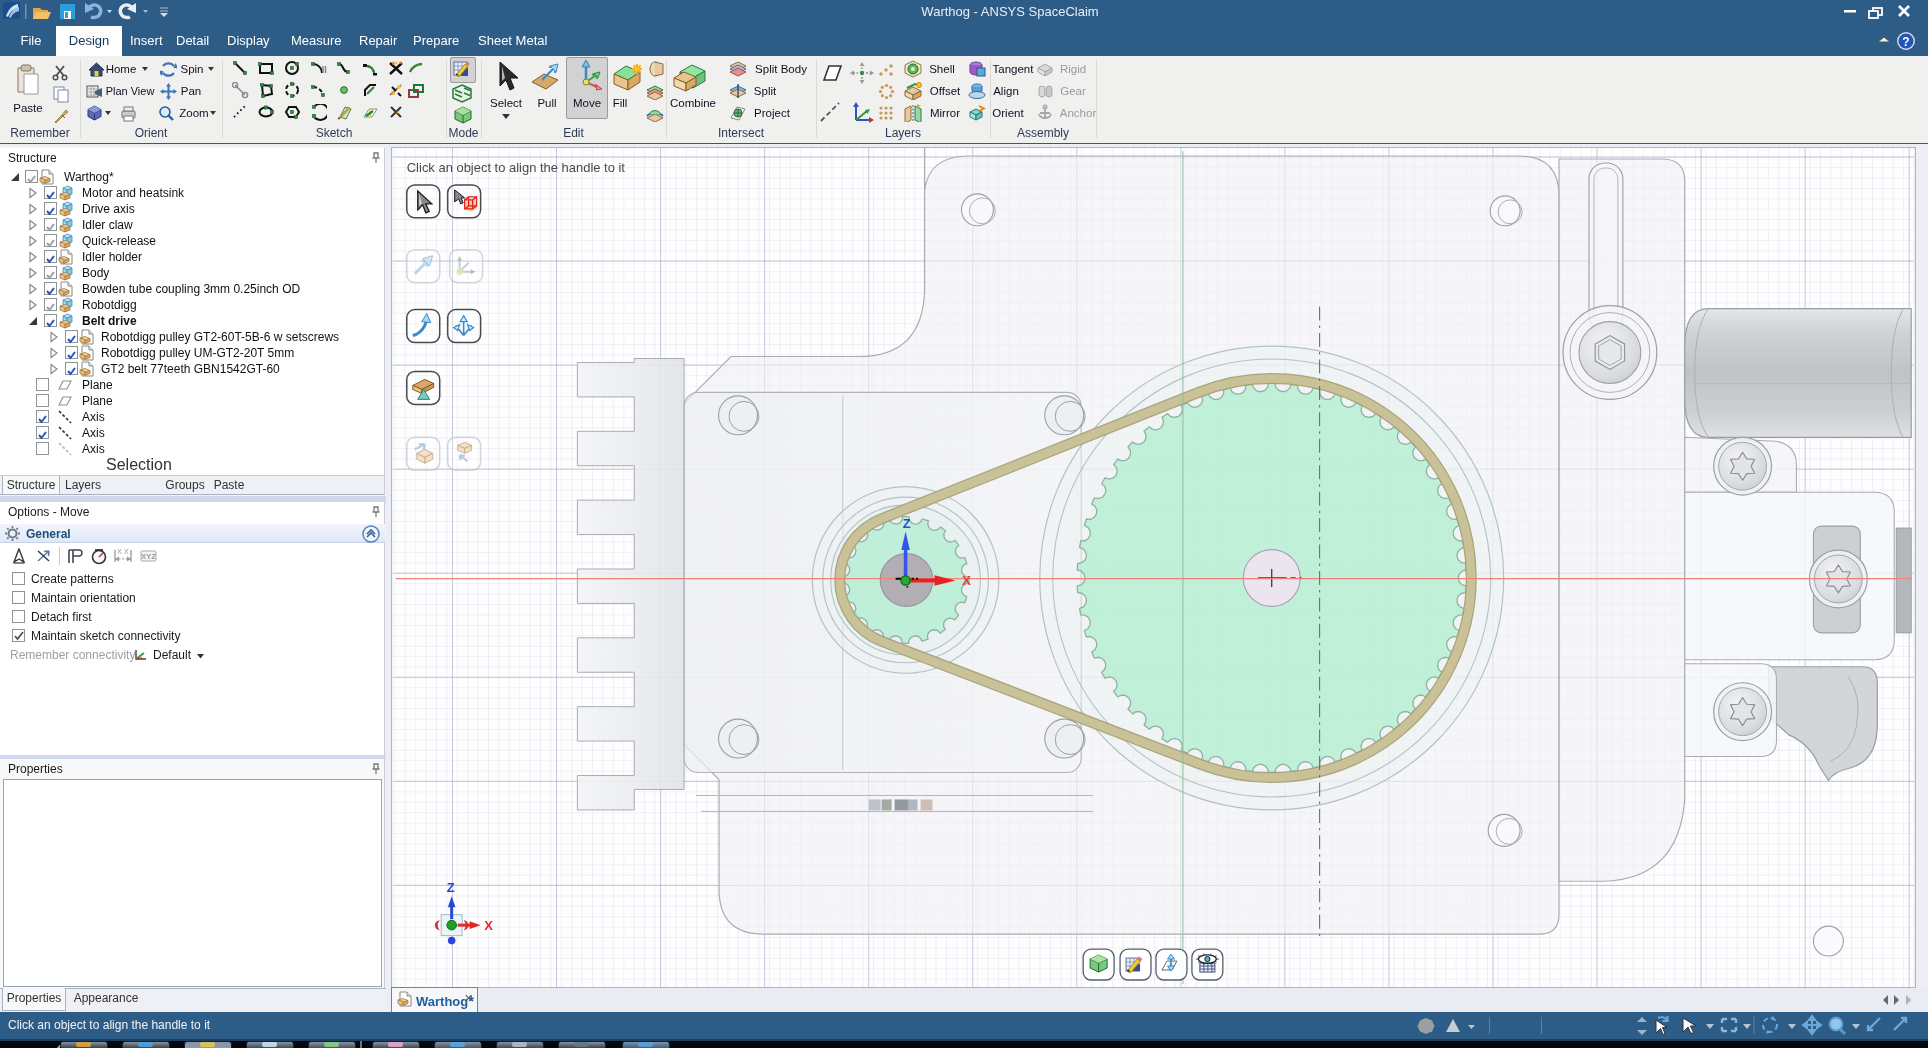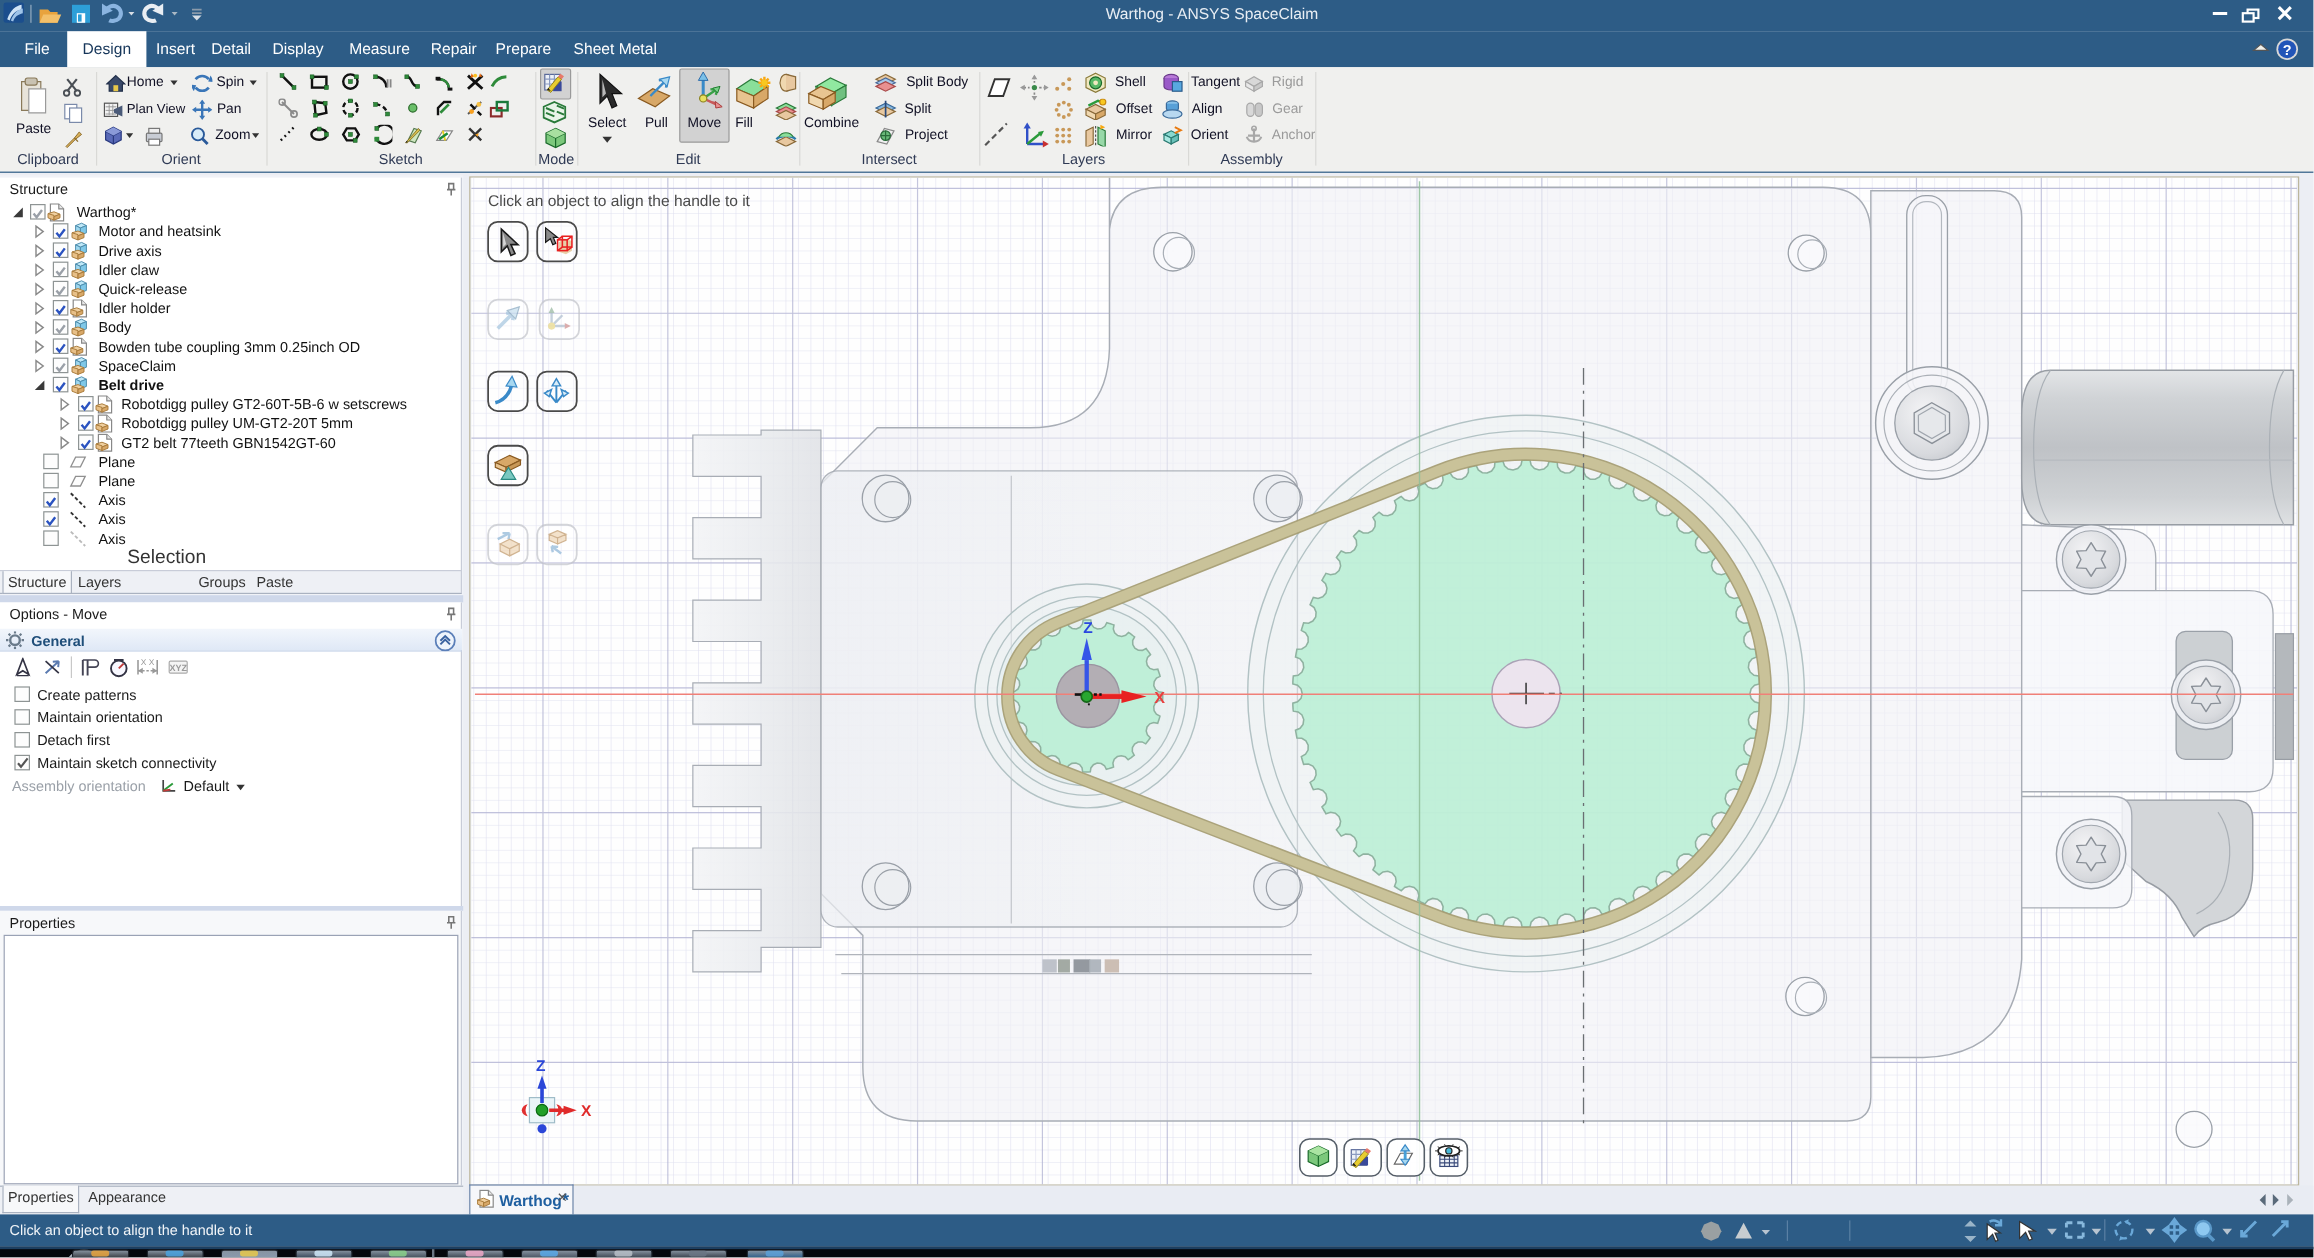--- a/index.html
+++ b/index.html
@@ -76,21 +76,21 @@
       <circle cx="12.5" cy="14.5" r="2.3" fill="none" stroke="#4a4f55" stroke-width="1.5"></circle>
     </svg>
     <svg class="abs" style="left:52px;top:29px" width="18" height="18">
       <rect x="2" y="2" width="10" height="12" fill="#fff" stroke="#7a8aaa"></rect>
       <rect x="6" y="5" width="10" height="12" fill="#fff" stroke="#7a8aaa"></rect>
     </svg>
     <svg class="abs" style="left:52px;top:51px" width="18" height="18">
       <path d="M3 15 L10 8 l4 -5 l2 2 l-5 4 l-7 7 z" fill="#d8b05a" stroke="#8a6a2a" stroke-width="0.8"></path>
       <path d="M10 8 l3 3" stroke="#8a6a2a"></path>
     </svg>
-    <div class="glabel" style="left:0px;top:70px;width:80px">Clipboard</div>
+    <div class="glabel" style="left:0px;top:70px;width:80px">Remember</div>
     <div class="gsep" style="left:80px"></div>
     <svg class="abs" style="left:88px;top:5px" width="17" height="17">
       <path d="M8.5 2 L16 9 L14 9 L14 15 L3 15 L3 9 L1 9 Z" fill="#3a4a6a" stroke="#22304a"></path>
       <rect x="6.5" y="10" width="4" height="5" fill="#e8c84a"></rect>
     </svg>
     <div class="blabel" style="left:104px;top:7px;width:34px;color:#101024">Home</div>
     <svg class="abs" style="left:141px;top:9px" width="8" height="8">
       <path d="M1 2 l6 0 l-3 4 z" fill="#333"></path>
     </svg>
     <svg class="abs" style="left:86px;top:27px" width="17" height="17">
@@ -590,21 +590,21 @@
       <path d="M2 5 L4.5 8 L9 2" fill="none" stroke="#9aa0a8" stroke-width="2"></path>
     </svg></div>
 <svg class="abs" style="left:58px;top:297px" width="17" height="16">
     <path d="M5 3 L10 1 L14 3 L9 5 Z" fill="#bfe8f8" stroke="#4a8aaa" stroke-width="0.8"></path>
     <path d="M5 3 v6 l4 2 v-6 z" fill="#9fd8f0" stroke="#4a8aaa" stroke-width="0.8"></path>
     <path d="M9 11 l5 -2 v-6 l-5 2 z" fill="#7fc8e8" stroke="#4a8aaa" stroke-width="0.8"></path>
     <path d="M2 9 L7 7.5 L12 9.5 L7 11.5 Z" fill="#f0d0a0" stroke="#a87a3a" stroke-width="0.8"></path>
     <path d="M2 9 v4 l5 2 v-4.5 z" fill="#e8c088" stroke="#a87a3a" stroke-width="0.8"></path>
     <path d="M7 15 l5 -2 v-3.5 l-5 2 z" fill="#d8a868" stroke="#a87a3a" stroke-width="0.8"></path>
   </svg>
-<div class="tree-txt" style="left:82px;top:298px;font-weight:normal">SpaceClaim</div>
+<div class="tree-txt" style="left:82px;top:298px;font-weight:normal">Robotdigg</div>
 <svg class="abs" style="left:28px;top:315px" width="11" height="12">
     <path d="M9 2 L9 10 L1 10 Z" fill="#3a3a3a"></path>
   </svg>
 <div class="cb" style="left:44px;top:314px"><svg width="11" height="11">
       <path d="M2 5 L4.5 8 L9 2" fill="none" stroke="#2b53c0" stroke-width="2"></path>
     </svg></div>
 <svg class="abs" style="left:58px;top:313px" width="17" height="16">
     <path d="M5 3 L10 1 L14 3 L9 5 Z" fill="#bfe8f8" stroke="#4a8aaa" stroke-width="0.8"></path>
     <path d="M5 3 v6 l4 2 v-6 z" fill="#9fd8f0" stroke="#4a8aaa" stroke-width="0.8"></path>
     <path d="M9 11 l5 -2 v-6 l-5 2 z" fill="#7fc8e8" stroke="#4a8aaa" stroke-width="0.8"></path>
@@ -747,21 +747,21 @@
 <div class="abs" style="left:31px;top:572px;font-size:12px;color:#1a1a1a">Create patterns</div>
 <div class="cb" style="left:12px;top:591px"></div>
 <div class="abs" style="left:31px;top:591px;font-size:12px;color:#1a1a1a">Maintain orientation</div>
 <div class="cb" style="left:12px;top:610px"></div>
 <div class="abs" style="left:31px;top:610px;font-size:12px;color:#1a1a1a">Detach first</div>
 <div class="cb" style="left:12px;top:629px"></div>
 <svg class="abs" style="left:13px;top:630px" width="12" height="12">
     <path d="M2 6 L4.5 9 L10 2" fill="none" stroke="#555" stroke-width="1.8"></path>
   </svg>
 <div class="abs" style="left:31px;top:629px;font-size:12px;color:#1a1a1a">Maintain sketch connectivity</div>
-<div class="abs" style="left:10px;top:648px;font-size:12px;color:#9aa0a8">Assembly orientation</div>
+<div class="abs" style="left:10px;top:648px;font-size:12px;color:#9aa0a8">Remember connectivity</div>
 <svg class="abs" style="left:133px;top:647px" width="16" height="16">
     <path d="M3 3 v9 h10" fill="none" stroke="#444" stroke-width="1.4"></path>
     <path d="M3 12 L11 6" stroke="#2a9a3a" stroke-width="1.6"></path>
     <path d="M3 12 L9 11" stroke="#c03a3a" stroke-width="1.6"></path>
   </svg>
 <div class="abs" style="left:153px;top:648px;font-size:12px;color:#1a1a1a">Default</div>
 <svg class="abs" style="left:196px;top:652px" width="10" height="8">
     <path d="M1 2 l7 0 l-3.5 4.5 z" fill="#333"></path>
   </svg>
 <div class="abs" style="left:0;top:755px;width:386px;height:4px;background:#cfd8ea"></div>

